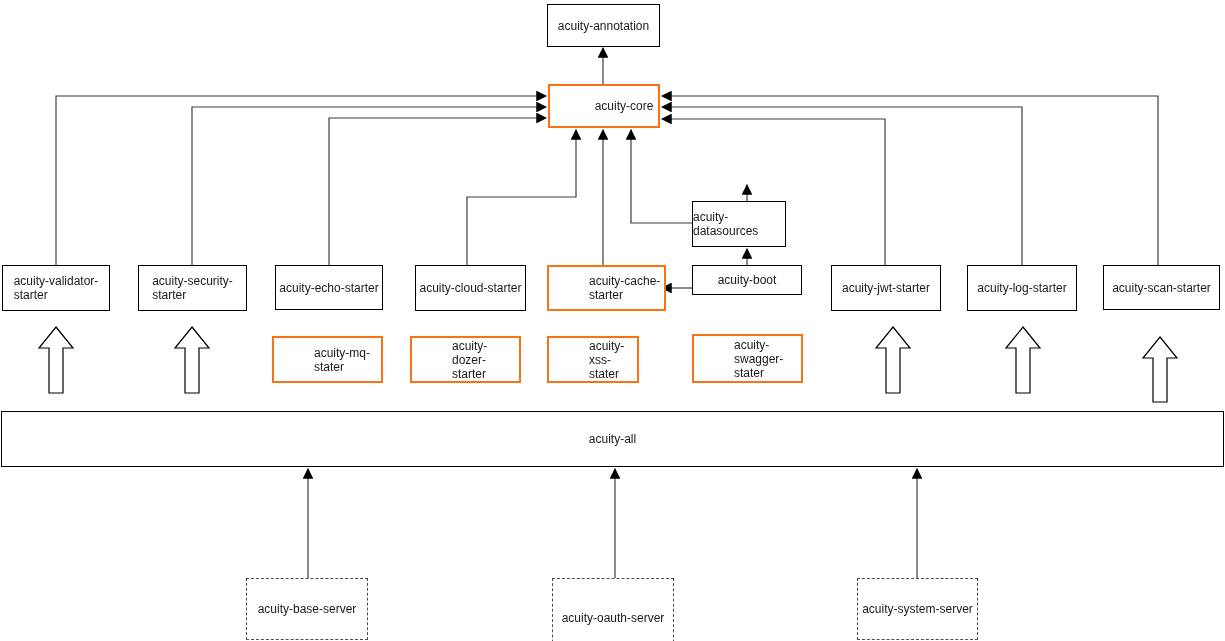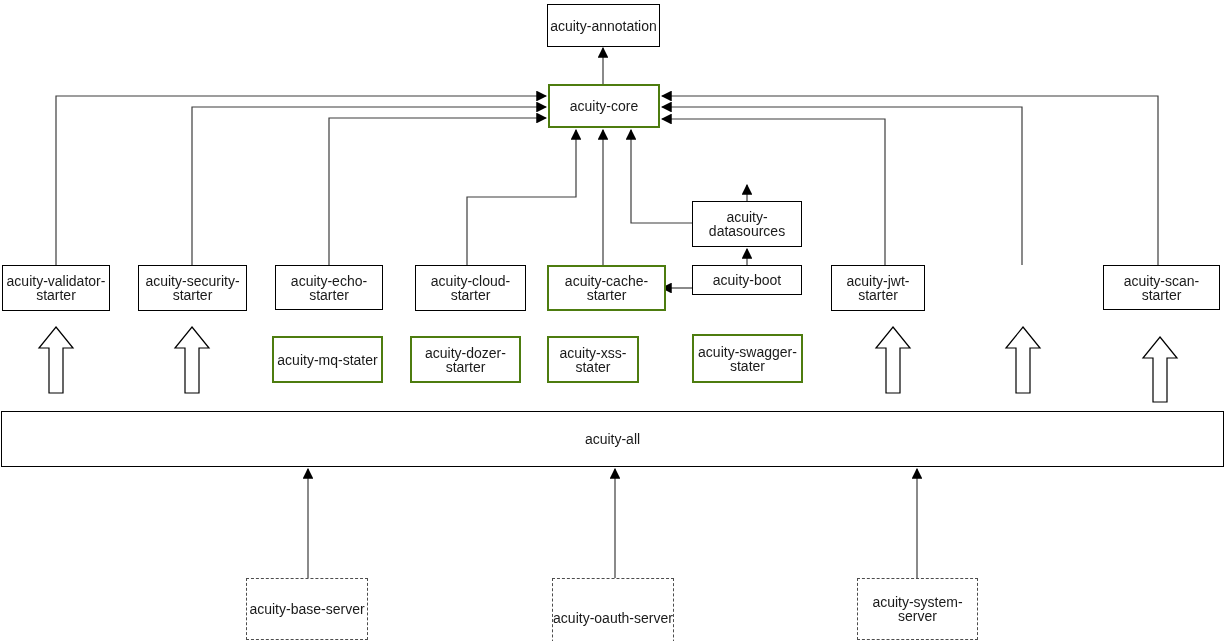--- a/index.html
+++ b/index.html
@@ -10,26 +10,26 @@
     font-family:"Liberation Sans", sans-serif;
     overflow:hidden;
   }
   .wires{position:absolute;left:0;top:0;z-index:0;}
   .node{
     position:absolute;
     box-sizing:border-box;
     background:#ffffff;
     border:1px solid #000000;
     display:flex;align-items:center;justify-content:center;
-    text-align:center;
-    font-size:14px;line-height:14px;color:#1a1a1a;
+    text-align:left;
+    font-size:12px;line-height:14px;color:#1a1a1a;
     white-space:pre-line;
     z-index:1;
   }
-  .node.gray{border:2px solid #4d7c0f;}
+  .node.gray{border:2px solid #f97316;padding-left:40px;}
   .node.dashed{border:1px dashed #4d4d4d;}
   .conn{stroke:#3c3c3c;stroke-width:1.2;fill:none;}
   .blockarrow{fill:#ffffff;stroke:#000000;stroke-width:1.2;}
 </style>
 </head>
 <body>
 
 <div class="canvas">
 
   <svg class="wires" width="1225" height="641" viewBox="0 0 1225 641">
@@ -61,38 +61,39 @@
     <polygon class="blockarrow" points="893,327 910,348 900,348 900,393 886,393 886,348 876,348"></polygon>
     <polygon class="blockarrow" points="1023,327 1040,348 1030,348 1030,393 1016,393 1016,348 1006,348"></polygon>
     <polygon class="blockarrow" points="1160,337 1177,358 1167,358 1167,402 1153,402 1153,358 1143,358"></polygon>
   </svg>
 
   <div class="node" style="left:547px;top:4px;width:113px;height:43px">acuity-annotation</div>
 
   <div class="node gray" style="left:548px;top:84px;width:112px;height:44px">acuity-core</div>
 
 
-  <div class="node" style="left:692px;top:201px;width:110px;height:46px">acuity-datasources</div>
+  <div class="node" style="left:692px;top:201px;width:94px;height:46px">acuity-datasources</div>
 
   <div class="node" style="left:2px;top:265px;width:108px;height:46px">acuity-validator-
 starter</div>
 
   <div class="node" style="left:138px;top:265px;width:109px;height:46px">acuity-security-
 starter</div>
 
   <div class="node" style="left:275px;top:265px;width:108px;height:45px">acuity-echo-starter</div>
 
   <div class="node" style="left:415px;top:265px;width:111px;height:46px">acuity-cloud-starter</div>
 
   <div class="node gray" style="left:547px;top:265px;width:119px;height:46px">acuity-cache-starter</div>
 
   <div class="node" style="left:692px;top:265px;width:110px;height:30px">acuity-boot</div>
 
-  <div class="node" style="left:831px;top:265px;width:94px;height:46px">acuity-jwt-starter</div>
+  <div class="node" style="left:831px;top:265px;width:110px;height:46px">acuity-jwt-starter</div>
 
+  <div class="node" style="left:967px;top:265px;width:110px;height:46px">acuity-log-starter</div>
 
   <div class="node" style="left:1103px;top:265px;width:117px;height:45px">acuity-scan-starter</div>
 
   <div class="node gray" style="left:272px;top:336px;width:111px;height:47px">acuity-mq-stater</div>
 
   <div class="node gray" style="left:410px;top:336px;width:111px;height:47px">acuity-dozer-starter</div>
 
   <div class="node gray" style="left:547px;top:336px;width:92px;height:47px">acuity-xss-stater</div>
 
   <div class="node gray" style="left:692px;top:334px;width:111px;height:49px">acuity-swagger-

